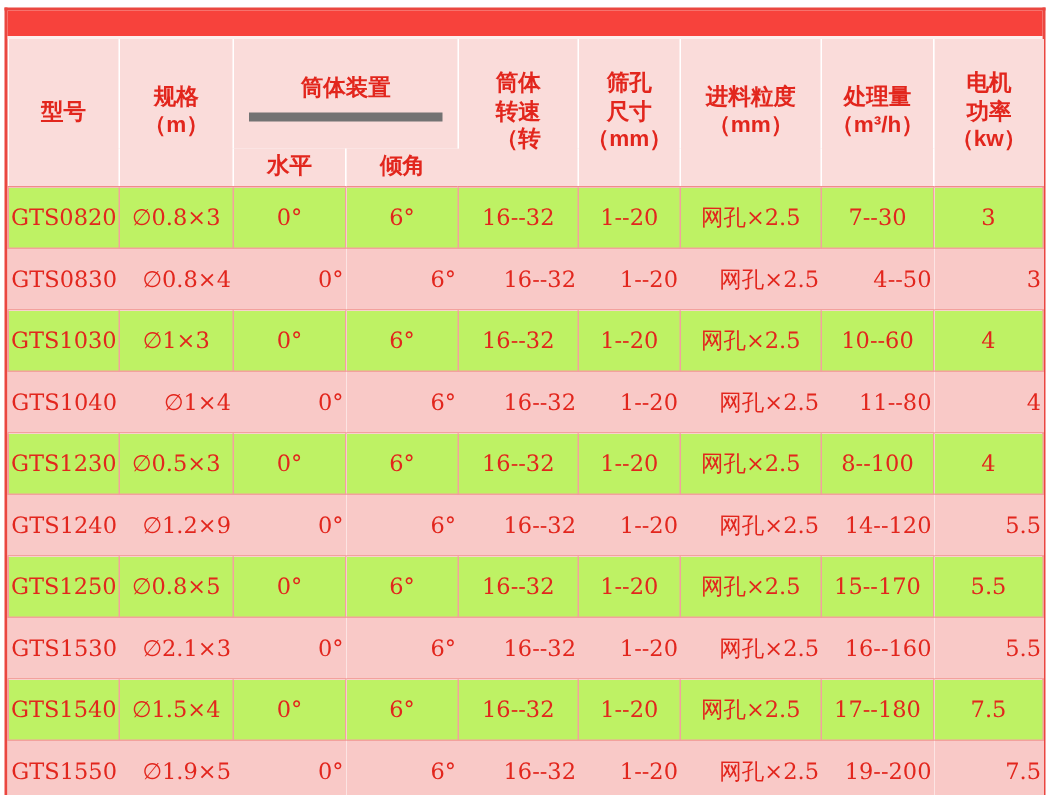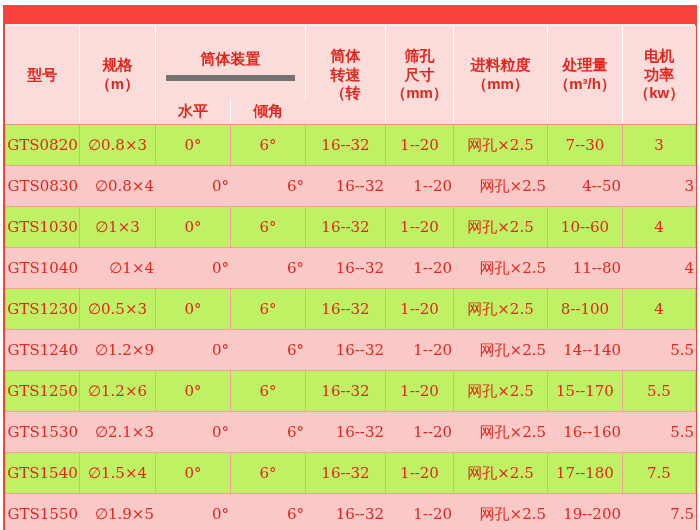--- a/index.html
+++ b/index.html
@@ -172,26 +172,26 @@
           <td>4</td>
         </tr>
         <tr class="pink">
           <td>GTS1240</td>
           <td>∅1.2×9</td>
           <td>0°</td>
           <td>6°</td>
           <td>16--32</td>
           <td>1--20</td>
           <td>网孔×2.5</td>
-          <td>14--140</td>
+          <td>14--120</td>
           <td>5.5</td>
         </tr>
         <tr class="white">
           <td>GTS1250</td>
-          <td>∅1.2×6</td>
+          <td>∅0.8×5</td>
           <td>0°</td>
           <td>6°</td>
           <td>16--32</td>
           <td>1--20</td>
           <td>网孔×2.5</td>
           <td>15--170</td>
           <td>5.5</td>
         </tr>
         <tr class="pink">
           <td>GTS1530</td>

